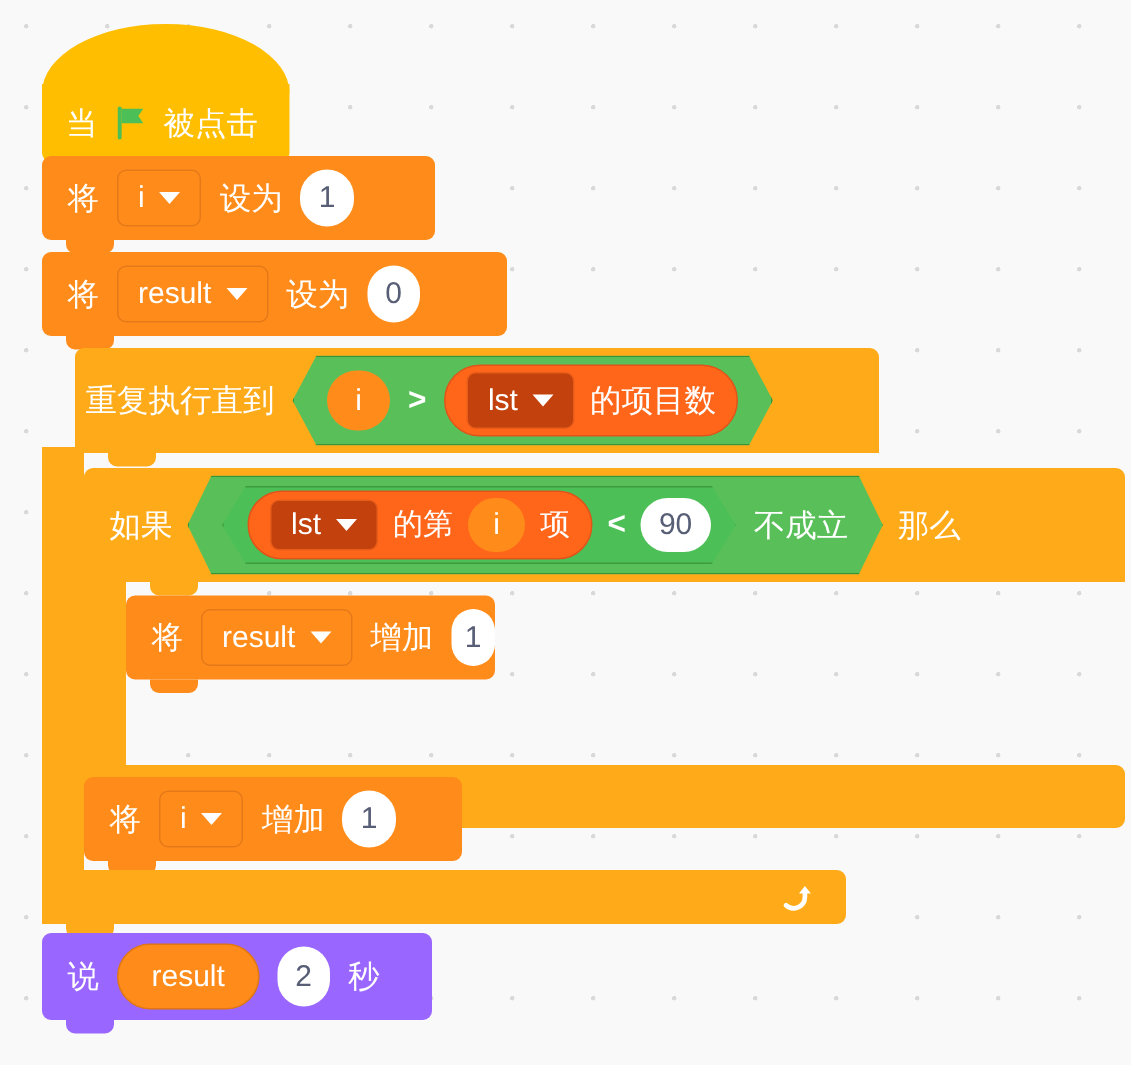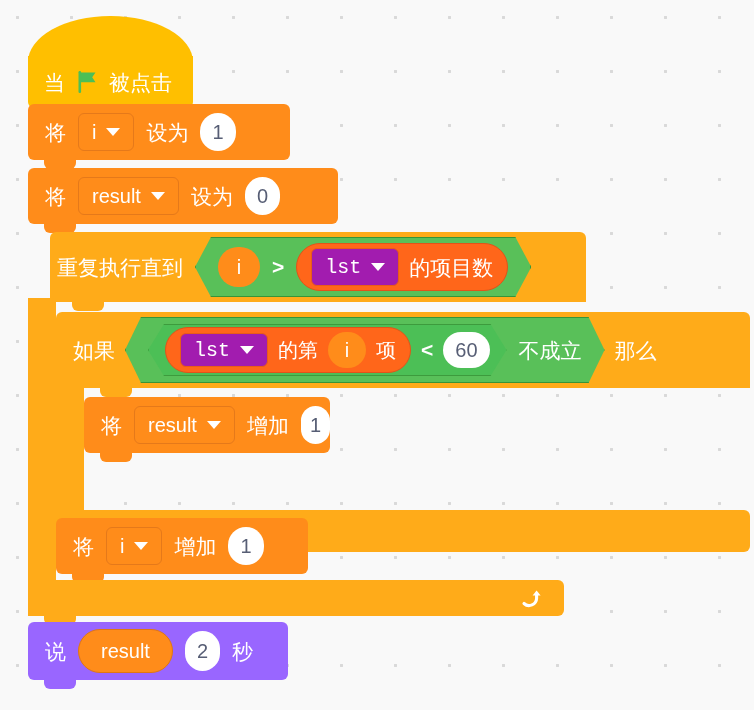--- a/index.html
+++ b/index.html
@@ -72,21 +72,21 @@
     align-items: center;
     gap: 10px;
     height: 38px;
     padding: 0 13px;
     border-radius: 6px;
     color: #ffffff;
     font-size: 20px;
     box-sizing: border-box;
   }
   .dropdown.on-var  { background: #ff8c1a; border: 1px solid #e5791a; }
-  .dropdown.on-list { background: #a21caf; border: 1px solid #e85c19; font-family: Liberation Mono, monospace; }
+  .dropdown.on-list { background: #c2410c; border: 1px solid #e85c19; }
   .caret {
     width: 0; height: 0;
     border-left: 7px solid transparent;
     border-right: 7px solid transparent;
     border-top: 8px solid #ffffff;
   }
 
   
   .flag-icon { width: 26px; height: 26px; display: inline-block; }
 
@@ -408,21 +408,21 @@
             <span class="long-reporter2">
               <span class="dropdown on-list" style="height:34px;">
                 <span>lst</span>
                 <span class="caret"></span>
               </span>
               <span class="blk-label small">的第</span>
               <span class="inline-oval-var" style="height:36px; min-width:38px;">i</span>
               <span class="blk-label small">项</span>
             </span>
             <span class="op-sym">&lt;</span>
-            <span class="num-input" style="height:36px;">60</span>
+            <span class="num-input" style="height:36px;">90</span>
           </span>
 
           <span class="blk-label">不成立</span>
         </span>
 
         <span class="blk-label">那么</span>
       </div>
 
       <div class="if-spine"></div>
       <div class="if-inner-notch"></div>

